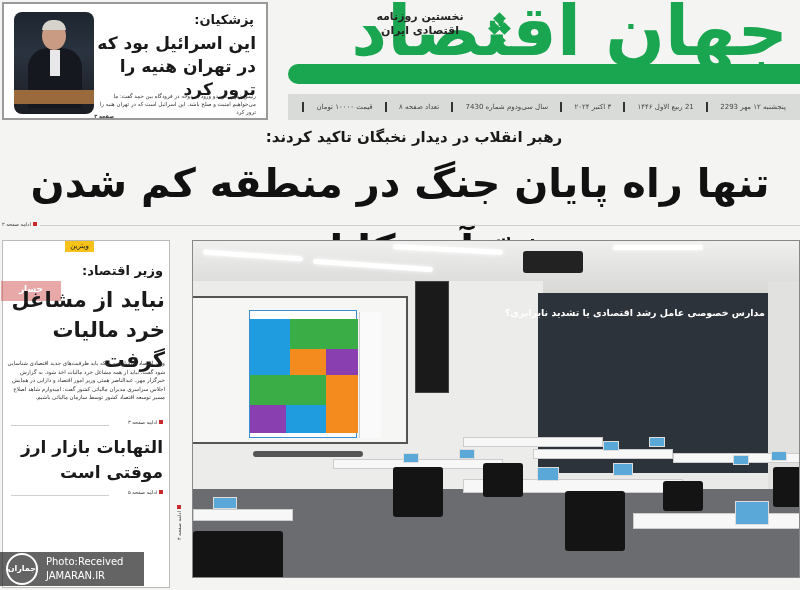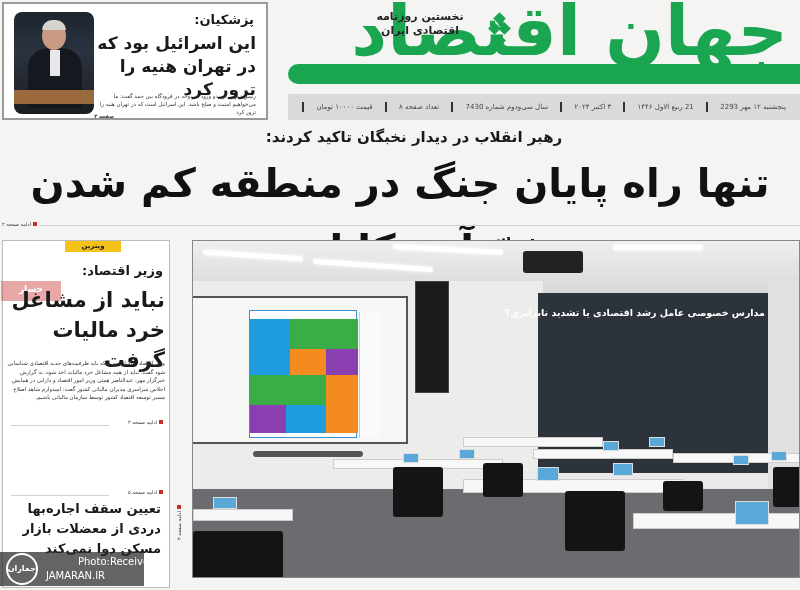--- a/index.html
+++ b/index.html
@@ -32,21 +32,21 @@
 
   
   .kicker { position: absolute; top: 128px; left: 0; width: 800px; text-align: center; font-size: 15px; font-weight: bold; padding-left: 28px; }
   .headline { position: absolute; top: 150px; left: 0; width: 800px; text-align: center; font-size: 40px; font-weight: bold; letter-spacing: -1px; color: #111; line-height: 66px; }
   .rule { position: absolute; top: 225px; left: 40px; width: 760px; height: 1px; background: #cfcfcf; }
   .cont-ref { position: absolute; top: 221px; left: 2px; font-size: 5px; color: #333; }
   .cont-ref .mark, .cont-mark { display: inline-block; width: 4px; height: 4px; background: #c62a2a; margin-left: 2px; }
 
   
   .left-col { position: absolute; top: 240px; left: 2px; width: 168px; height: 348px; border: 1px solid #bbb; background: #fff; }
-  .badge { position: absolute; top: 0; left: 62px; width: 56px; height: 11px; background: var(--badge); font-size: 7px; font-weight: bold; text-align: center; line-height: 11px; }
+  .badge { position: absolute; top: 0; left: 62px; width: 29px; height: 11px; background: var(--badge); font-size: 7px; font-weight: normal; text-align: center; line-height: 11px; }
   .s1-kicker { position: absolute; right: 6px; top: 22px; font-size: 13px; font-weight: bold; }
   .red-tag { position: absolute; left: -2px; top: 40px; width: 60px; height: 20px; background: rgba(214,96,96,0.55); color: #fff; font-size: 9px; font-weight: bold; text-align: center; line-height: 16px; }
   .s1-title { position: absolute; right: 4px; top: 44px; width: 160px; text-align: right; font-size: 21px; font-weight: bold; line-height: 30px; }
   .s1-body { position: absolute; right: 4px; top: 118px; width: 160px; text-align: right; font-size: 5.5px; line-height: 8.5px; color: #333; }
   .s-cont { position: absolute; right: 6px; font-size: 5px; color: #333; }
   .s-rule { position: absolute; left: 8px; right: 6px; height: 1px; background: #d0d0d0; }
   .s2-title { position: absolute; right: 6px; top: 194px; width: 156px; text-align: right; font-size: 17px; font-weight: bold; line-height: 25px; }
   .s3-title { position: absolute; right: 8px; top: 258px; width: 156px; text-align: right; font-size: 13px; font-weight: bold; line-height: 20px; }
 
   .vert-cont { position: absolute; left: 176px; top: 540px; font-size: 5px; color: #333; transform: rotate(-90deg); transform-origin: left top; white-space: nowrap; }
@@ -69,21 +69,21 @@
   .desk { position: absolute; height: 10px; background: #f7f7f7; border: 1px solid #ccc; }
   .chair { position: absolute; background: #141414; border-radius: 3px; }
   .tablet { position: absolute; width: 16px; height: 10px; background: #5aa8d8; border: 1px solid #ddd; }
 
   .photo-kicker { position: absolute; right: 34px; top: 66px; font-size: 9.5px; font-weight: bold; color: #fff; }
   .photo-title { position: absolute; right: 36px; top: 96px; font-size: 20px; font-weight: bold; color: #fff; }
 
   
   .watermark { position: absolute; left: 0; top: 552px; width: 144px; height: 34px; background: rgba(40,40,40,0.72); }
   .wm-circle { position: absolute; left: 6px; top: 1px; width: 32px; height: 32px; border: 2px solid #fff; border-radius: 50%; color: #fff; font-size: 8px; text-align: center; line-height: 28px; font-weight: bold; }
-  .wm-l1 { position: absolute; left: 46px; top: 4px; font-size: 10px; color: #fff; direction: ltr; margin-left: 32px; }
+  .wm-l1 { position: absolute; left: 46px; top: 4px; font-size: 10px; color: #fff; direction: ltr; }
   .wm-l2 { position: absolute; left: 46px; top: 18px; font-size: 10px; color: #fff; direction: ltr; }
 </style>
 </head>
 <body>
 
 <div class="masthead">
   <div class="logo-bar"></div>
   <div class="logo-word">جهان اقتصاد</div>
   <div class="logo-dots">
     <span style="left:5px;top:0"></span>
@@ -136,25 +136,25 @@
 <div class="left-col">
   <div class="badge">ویترین</div>
   <div class="s1-kicker">وزیر اقتصاد:</div>
   <div class="red-tag">حسار</div>
   <div class="s1-title">نباید از مشاغل خرد مالیات گرفت</div>
   <div class="s1-body">وزیر اقتصاد با اشاره به اینکه باید ظرفیت‌های جدید اقتصادی شناسایی شود گفت: نباید از همه مشاغل خرد مالیات اخذ شود. به گزارش خبرگزار مهر، عبدالناصر همتی وزیر امور اقتصاد و دارایی در همایش اجلاس سراسری مدیران مالیاتی کشور گفت: امیدوارم شاهد اصلاح مسیر توسعه اقتصاد کشور توسط سازمان مالیاتی باشیم.</div>
   <div class="s-cont" style="top:178px">
     <span class="cont-mark"></span><span>ادامه صفحه ۳</span>
   </div>
   <div class="s-rule" style="top:184px;right:60px"></div>
+  <div class="s2-title">التهابات بازار ارز موقتی است</div>
   <div class="s-cont" style="top:248px">
     <span class="cont-mark"></span><span>ادامه صفحه ۵</span>
   </div>
   <div class="s-rule" style="top:254px;right:60px"></div>
-  <div class="s3-title">تعیین سقف اجاره‌بها دردی از معضلات بازار مسکن دوا نمی‌کند</div>
 </div>
 
 <div class="vert-cont">
   <span class="cont-mark"></span><span>ادامه صفحه ۴</span>
 </div>
 
 <div class="photo">
   <div class="ceiling"></div>
   <div class="light" style="left:10px;top:12px;width:100px;transform:rotate(4deg)"></div>
   <div class="light" style="left:120px;top:22px;width:120px;transform:rotate(4deg)"></div>

